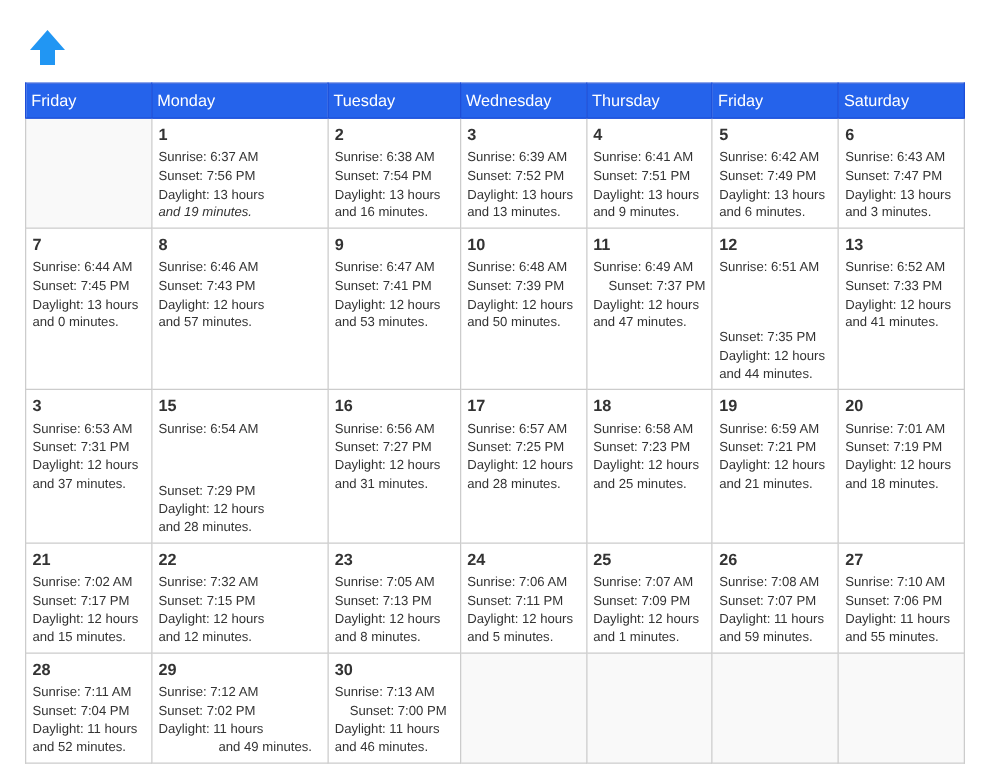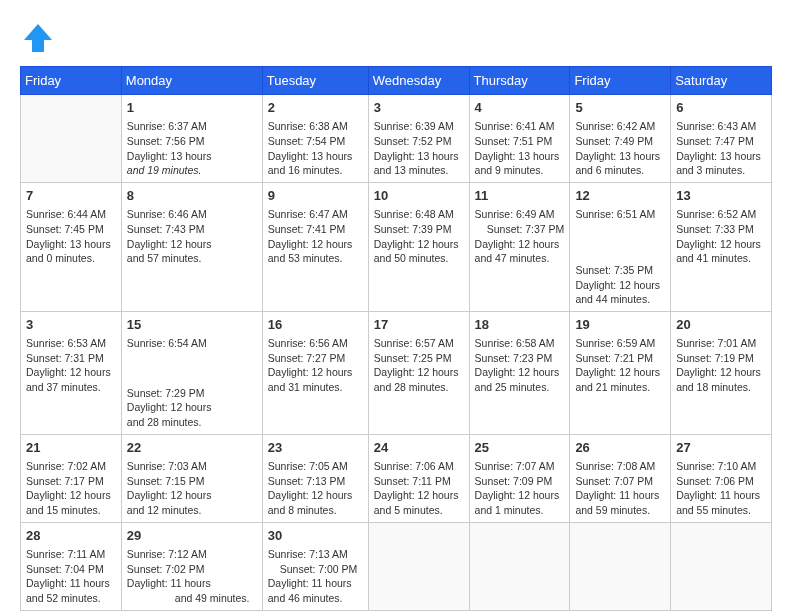--- a/index.html
+++ b/index.html
@@ -244,21 +244,21 @@
       <tr>
         <td>
           <span class="day-num">21</span>
           <span style="display: block;">Sunrise: 7:02 AM</span>
           <span style="display: block;">Sunset: 7:17 PM</span>
           <span style="display: block;">Daylight: 12 hours</span>
           <span style="display: block;">and 15 minutes.</span>
         </td>
         <td>
           <span class="day-num">22</span>
-          <span style="display: block;">Sunrise: 7:03 AM</span>
+          <span style="display: block;">Sunrise: 7:32 AM</span>
           <span style="display: block;">Sunset: 7:15 PM</span>
           <span style="display: block;">Daylight: 12 hours</span>
           <span style="display: block;">and 12 minutes.</span>
         </td>
         <td>
           <span class="day-num">23</span>
           <span style="display: block;">Sunrise: 7:05 AM</span>
           <span style="display: block;">Sunset: 7:13 PM</span>
           <span style="display: block;">Daylight: 12 hours</span>
           <span style="display: block;">and 8 minutes.</span>

